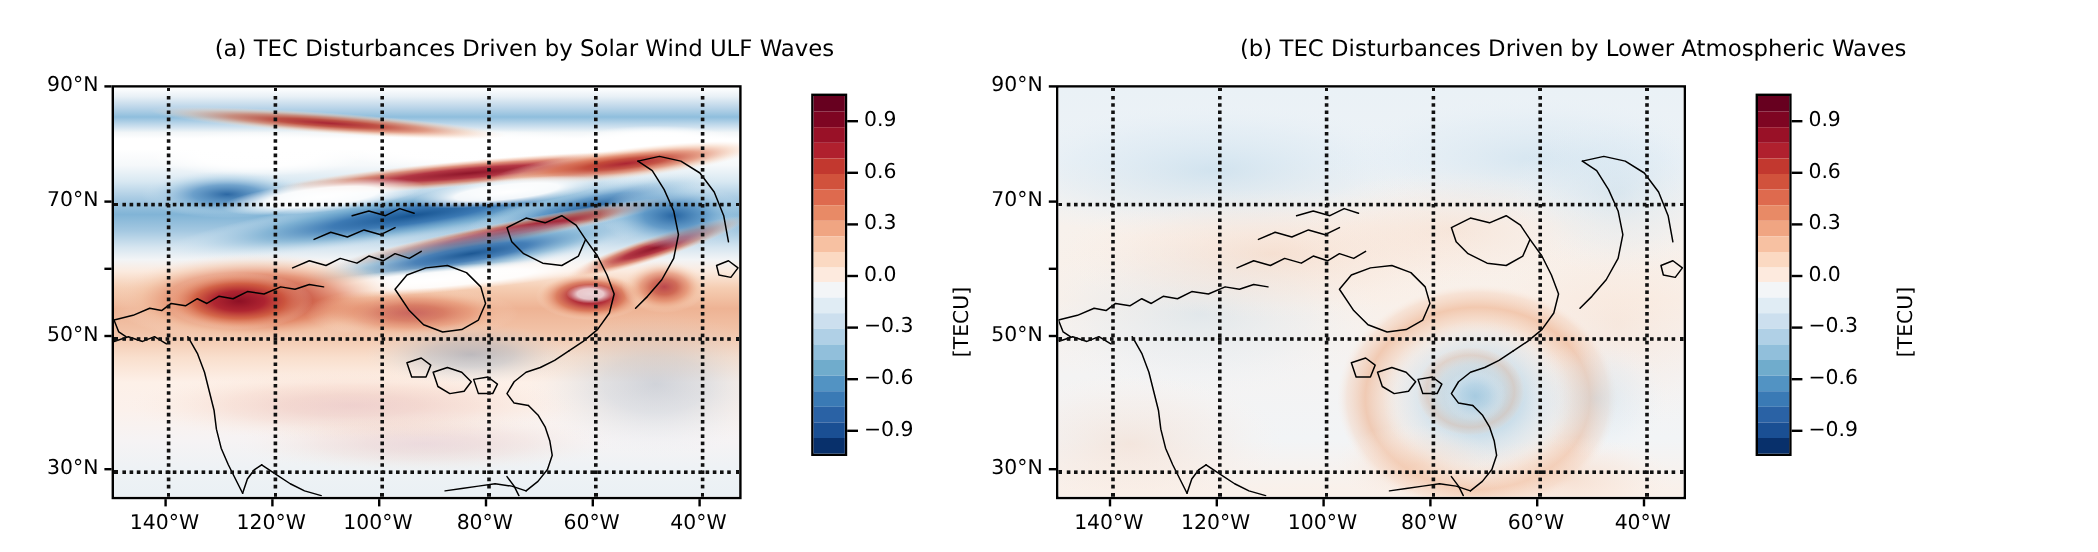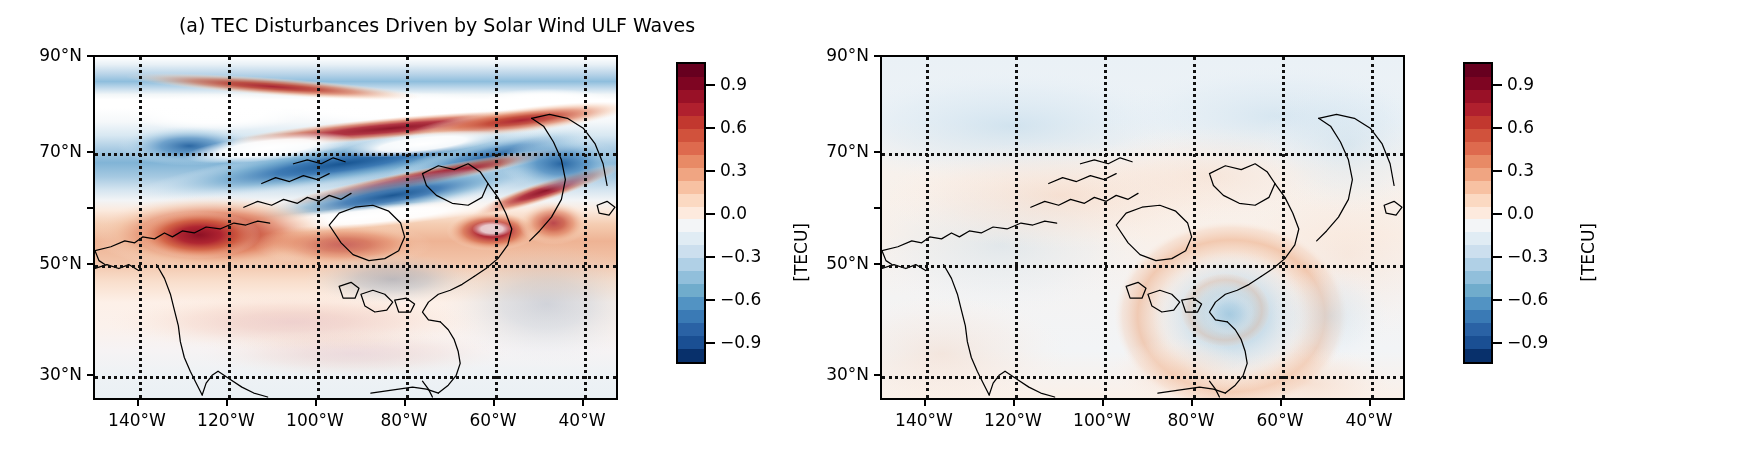--- a/index.html
+++ b/index.html
@@ -1,19 +1,19 @@
 <!DOCTYPE html>
 <html><head>
 <meta charset="utf-8">
 <style>
   html,body{margin:0;padding:0;background:#ffffff;}
   body{width:1748px;height:460px;font-family:"DejaVu Sans",sans-serif;overflow:hidden;}
   .figure{position:relative;width:1748px;height:460px;background:#fff;}
 
-  .panel{position:absolute;top:0;height:365px;}
+  .panel{position:absolute;top:16px;height:365px;}
   .panel-title{position:absolute;top:14px;left:0;width:100%;text-align:center;
       font-size:19px;color:#000;white-space:nowrap;}
 
   .map-frame{position:absolute;border:2.2px solid #000;box-sizing:border-box;
       overflow:hidden;background:#ffffff;}
 
   .map-canvas{position:absolute;inset:0;}
   .map-canvas svg{position:absolute;left:0;top:0;width:100%;height:100%;}
 
   
@@ -302,20 +302,21 @@
         <div class="cbar-label" style="left: 720px; top: 256.143px;">−0.3</div>
         <div class="cbar-tick" style="left: 706px; top: 299.286px;"></div>
         <div class="cbar-label" style="left: 720px; top: 299.286px;">−0.6</div>
         <div class="cbar-tick" style="left: 706px; top: 342.429px;"></div>
         <div class="cbar-label" style="left: 720px; top: 342.429px;">−0.9</div>
       </div>
     <div class="cbar-axis-label" style="left:772px;top:213px;transform:rotate(-90deg) translate(-50%,0);">[TECU]</div>
   </div>
 
   <div class="panel" id="panelB" style="left:874px;width:874px;">
+    <div class="panel-title">(b) TEC Disturbances Driven by Lower Atmospheric Waves</div>
 
     <div class="map-frame" id="mapB" style="left:6px;top:55px;width:525px;height:345px;">
       <div class="map-canvas">
         <svg viewBox="0 0 525 345" preserveAspectRatio="none">
           <defs>
             <linearGradient id="bgB" x1="0" y1="0" x2="0" y2="1">
               <stop offset="0.00" stop-color="#eaf1f6"></stop>
               <stop offset="0.18" stop-color="#edf2f6"></stop>
               <stop offset="0.34" stop-color="#f7f1ec"></stop>
               <stop offset="0.52" stop-color="#f9f0e9"></stop>

